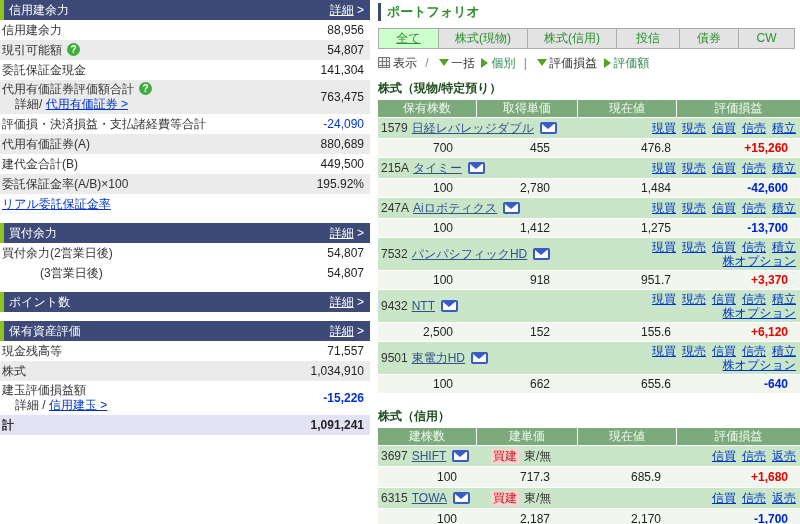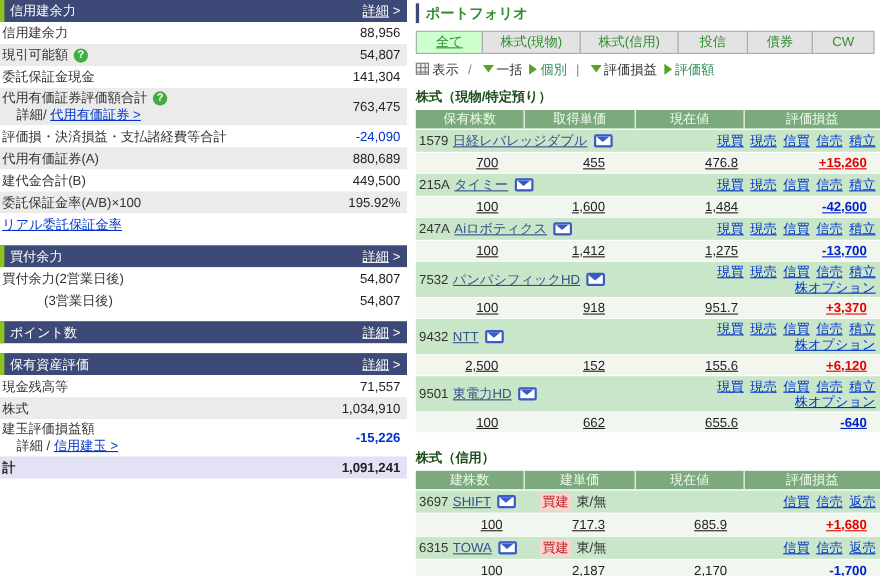--- a/index.html
+++ b/index.html
@@ -70,21 +70,21 @@
   .mail-icon::after { content:''; position:absolute; left:2px; top:2px; width:0; height:0;
                       border-left:6.5px solid transparent; border-right:6.5px solid transparent;
                       border-top:5px solid #3a5bc7; }
   .actions { margin-left:auto; text-align:right; line-height:14px; white-space:nowrap; }
   .act { color:#0033cc; text-decoration:underline; cursor:pointer; margin-left:6px; }
   .badge { position:absolute; left:113px; background:#ffd2d2; color:#bb2222; padding:0 2px;
            height:15px; line-height:15px; font-size:12px; }
   .market { position:absolute; left:146px; color:#333; }
   .vrow { display:flex; background:#f1f6ee; border-top:1px solid #fff; height:19px; line-height:19px; }
   .vrow.credit { height:21px; line-height:21px; }
-  .vcell { text-align:right; color:#222; white-space:nowrap;text-decoration:underline; }
+  .vcell { text-align:right; color:#222; white-space:nowrap; }
   .vcell.pos { color:#e60000; font-weight:bold; }
   .vcell.neg { color:#0022cc; font-weight:bold; }
 </style>
 </head>
 <body>
 
 <div class="screen">
   <div class="left-panel">
       <div class="section">
         <div class="sec-header">
@@ -212,21 +212,21 @@
             <div class="vcell pos" style="width: 123px; padding-right: 12px;">+15,260</div>
           </div>
           <div class="nrow">
             <span class="code">215A</span>
             <span class="sname">タイミー</span>
             <span class="mail-icon"></span>
             <div class="actions"><span><span class="act">現買</span><span class="act">現売</span><span class="act">信買</span><span class="act">信売</span><span class="act">積立</span></span></div>
           </div>
           <div class="vrow">
             <div class="vcell" style="width: 99px; padding-right: 24px;">100</div>
-            <div class="vcell" style="width: 101px; padding-right: 28px;">1,600</div>
+            <div class="vcell" style="width: 101px; padding-right: 28px;">2,780</div>
             <div class="vcell" style="width: 99px; padding-right: 6px;">1,484</div>
             <div class="vcell neg" style="width: 123px; padding-right: 12px;">-42,600</div>
           </div>
           <div class="nrow">
             <span class="code">247A</span>
             <span class="sname">Aiロボティクス</span>
             <span class="mail-icon"></span>
             <div class="actions"><span><span class="act">現買</span><span class="act">現売</span><span class="act">信買</span><span class="act">信売</span><span class="act">積立</span></span></div>
           </div>
           <div class="vrow">

